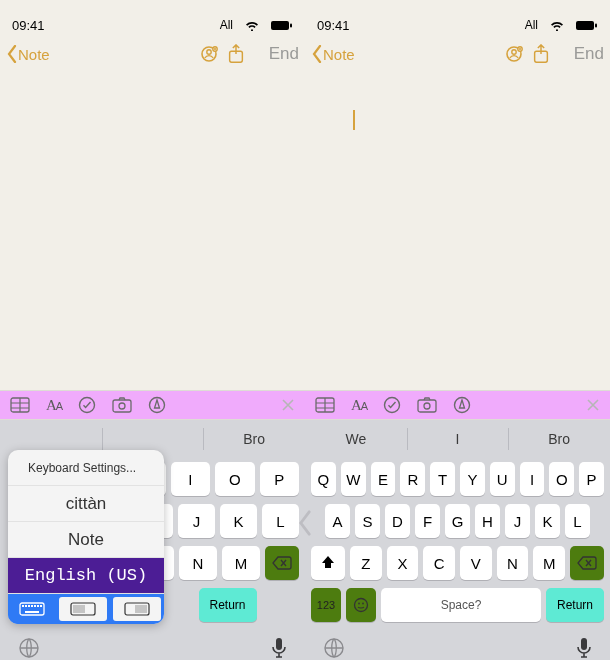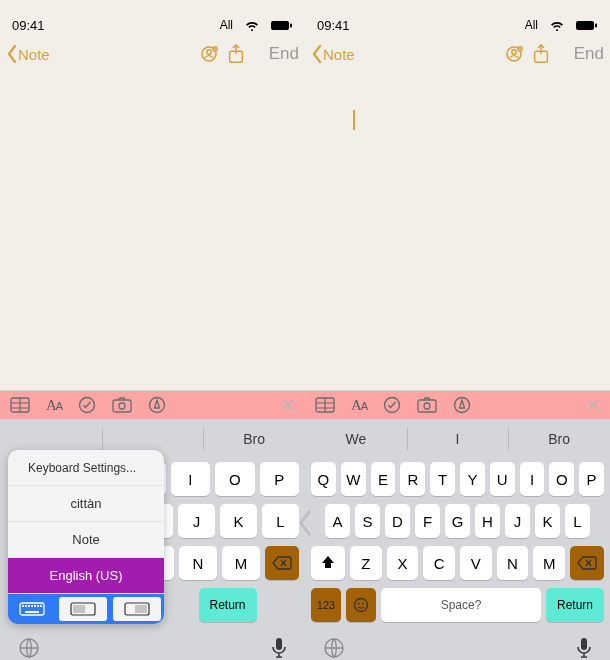--- a/index.html
+++ b/index.html
@@ -18,45 +18,45 @@
 .back { display: flex; align-items: center; color: #d6a23d; font-size: 15px; }
 .back svg { margin-right: 0; }
 .nav-spacer { flex: 1; }
 .nav-icons { display: flex; align-items: center; gap: 8px; margin-right: 6px; }
 .end-label { color: #9a9a98; font-size: 17px; margin-left: 18px; }
 
 .note-area { position: relative; height: 320px; }
 .cursor { position: absolute; width: 2px; height: 20px; background: #d6a23d; }
 
 
-.toolbar { position: absolute; bottom: 252px; width: 100%; height: 30px; display: flex; align-items: center; justify-content: space-between; padding: 0 10px; background: #fca5a5; border-top: 1px solid #dedcd5; border-bottom: 1px solid #dedcd5; }
+.toolbar { position: absolute; bottom: 252px; width: 100%; height: 30px; display: flex; align-items: center; justify-content: space-between; padding: 0 10px; background: #f0abfc; border-top: 1px solid #dedcd5; border-bottom: 1px solid #dedcd5; }
 .toolbar .grp { display: flex; gap: 16px; align-items: center; }
 .toolbar svg, .toolbar .t-icon { color: #6b6b6b; }
 
 .suggest { position: absolute; bottom: 214px; width: 100%; height: 38px; display: flex; background: #d5d6da; }
 .suggest .cell { flex: 1; display: flex; align-items: center; justify-content: center; font-size: 14px; color: #3b3b3b; position: relative; }
 .suggest .cell + .cell::before { content: ""; position: absolute; left: 0; top: 8px; bottom: 8px; width: 1px; background: #b9bac0; }
 
 .keyboard { position: absolute; bottom: 48px; width: 100%; height: 166px; background: #d5d6da; padding: 4px 6px 6px; }
 .krow { display: flex; gap: 5px; margin-bottom: 8px; justify-content: center; }
 .key { background: #fff; border-radius: 5px; box-shadow: 0 1px 0 #b0b0b5; height: 34px; flex: 1; display: flex; align-items: center; justify-content: center; font-size: 15px; font-weight: 400; color: #000; }
-.key.fn { background: #a16207; color: #222; flex: 0 0 34px; }
+.key.fn { background: #4d7c0f; color: #222; flex: 0 0 34px; }
 .key.space { flex: 3; font-size: 12px; color: #555; }
 .key.ret { background: #5eead4; flex: 0 0 58px; font-size: 12px; }
 .key.shift { background: #fff; flex: 0 0 34px; }
 .krow.r2 { padding: 0 14px; }
 
 .dock { position: absolute; bottom: 0; width: 100%; height: 48px; background: #d5d6da; display: flex; align-items: center; justify-content: space-between; padding: 0 18px; }
 .home-ind { position: absolute; bottom: 4px; left: 50%; transform: translateX(-50%); width: 110px; height: 4px; border-radius: 3px; background: #1c1c1c; }
 
 
 .switcher { position: absolute; left: 8px; bottom: 48px; width: 156px; background: #f4f4f4; border-radius: 10px; box-shadow: 0 2px 10px rgba(0,0,0,.25); overflow: hidden; z-index: 50; }
-.switcher .row { height: 36px; display: flex; align-items: center; justify-content: center; font-size: 13px; color: #333; border-bottom: 1px solid #e2e2e2; }
+.switcher .row { height: 36px; display: flex; align-items: center; justify-content: center; font-size: 17px; color: #333; border-bottom: 1px solid #e2e2e2; }
 .switcher .row.first { justify-content: flex-start; padding-left: 20px; font-size: 12px; }
-.switcher .row.sel { background: #a21caf; color: #fff; }
+.switcher .row.sel { background: #4c1d95; color: #fff; font-family: Liberation Mono, monospace; }
 .switcher .toggles { display: flex; height: 30px; background: #2f7af5; }
 .switcher .toggles .tg { flex: 1; display: flex; align-items: center; justify-content: center; }
 .switcher .toggles .tg.mid { background: #f4f4f4; margin: 3px; border-radius: 3px; }
 .switcher .toggles .tg.side { background: #f4f4f4; margin: 3px; border-radius: 3px; }
 .switcher .toggles .tg.active { background: #2f7af5; }
 
 .chevron-between { position: absolute; left: 305px; top: 510px; transform: translateX(-50%); color: #bdbdc2; font-size: 22px; z-index: 30; }
 
 .aa { font-family: Georgia, serif; font-size: 15px; color: #5b5b5b; letter-spacing: -1px; }
 </style>

